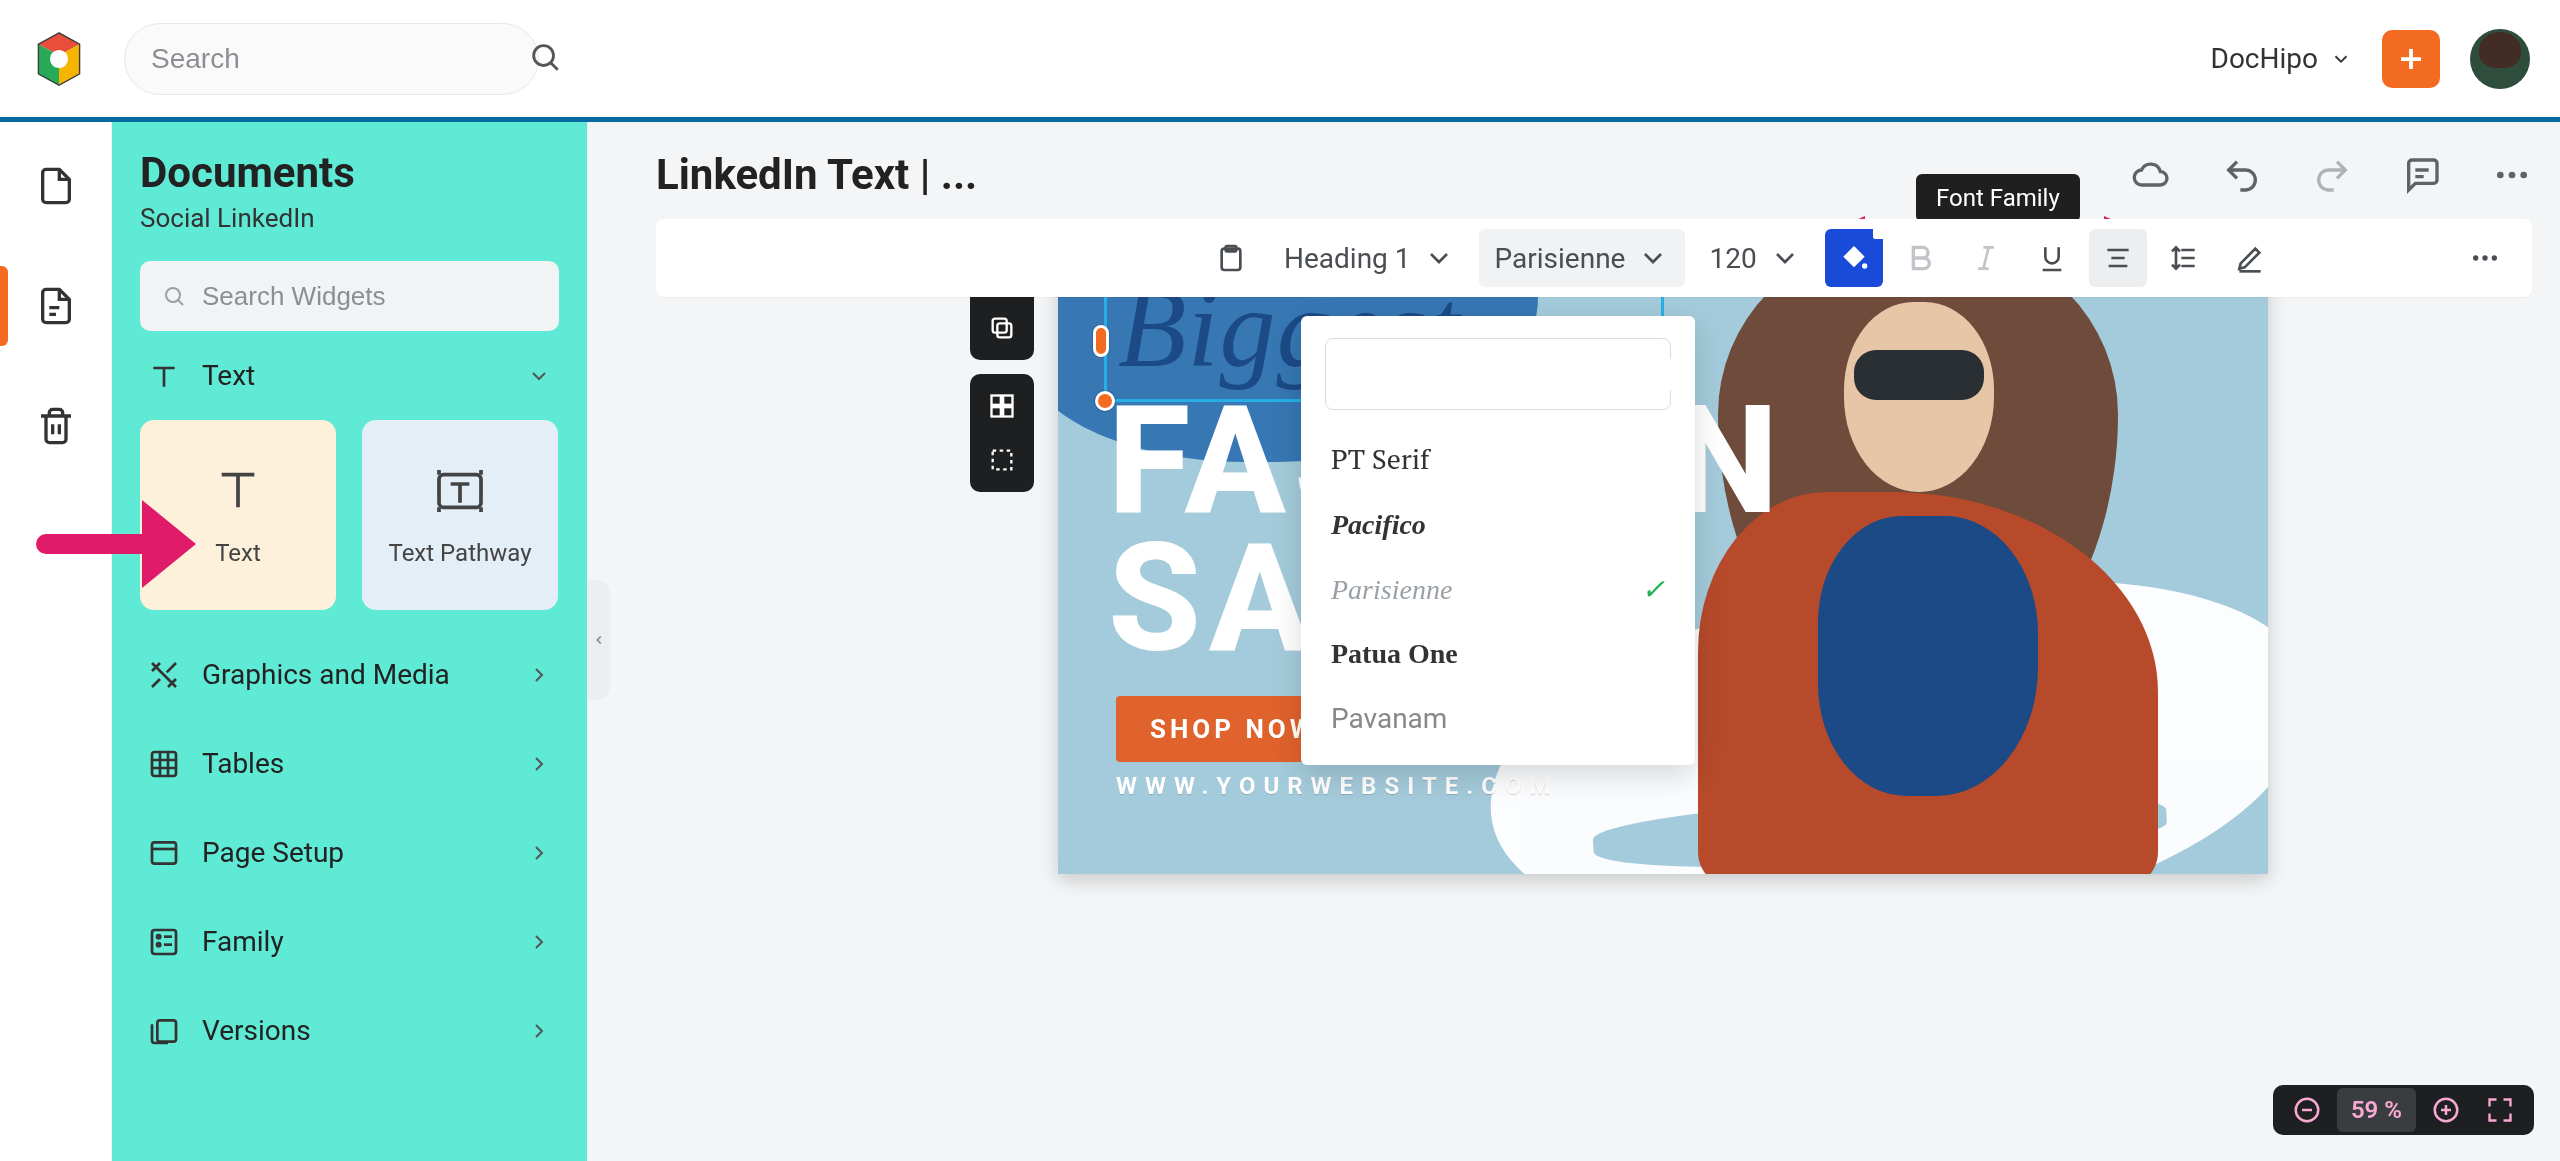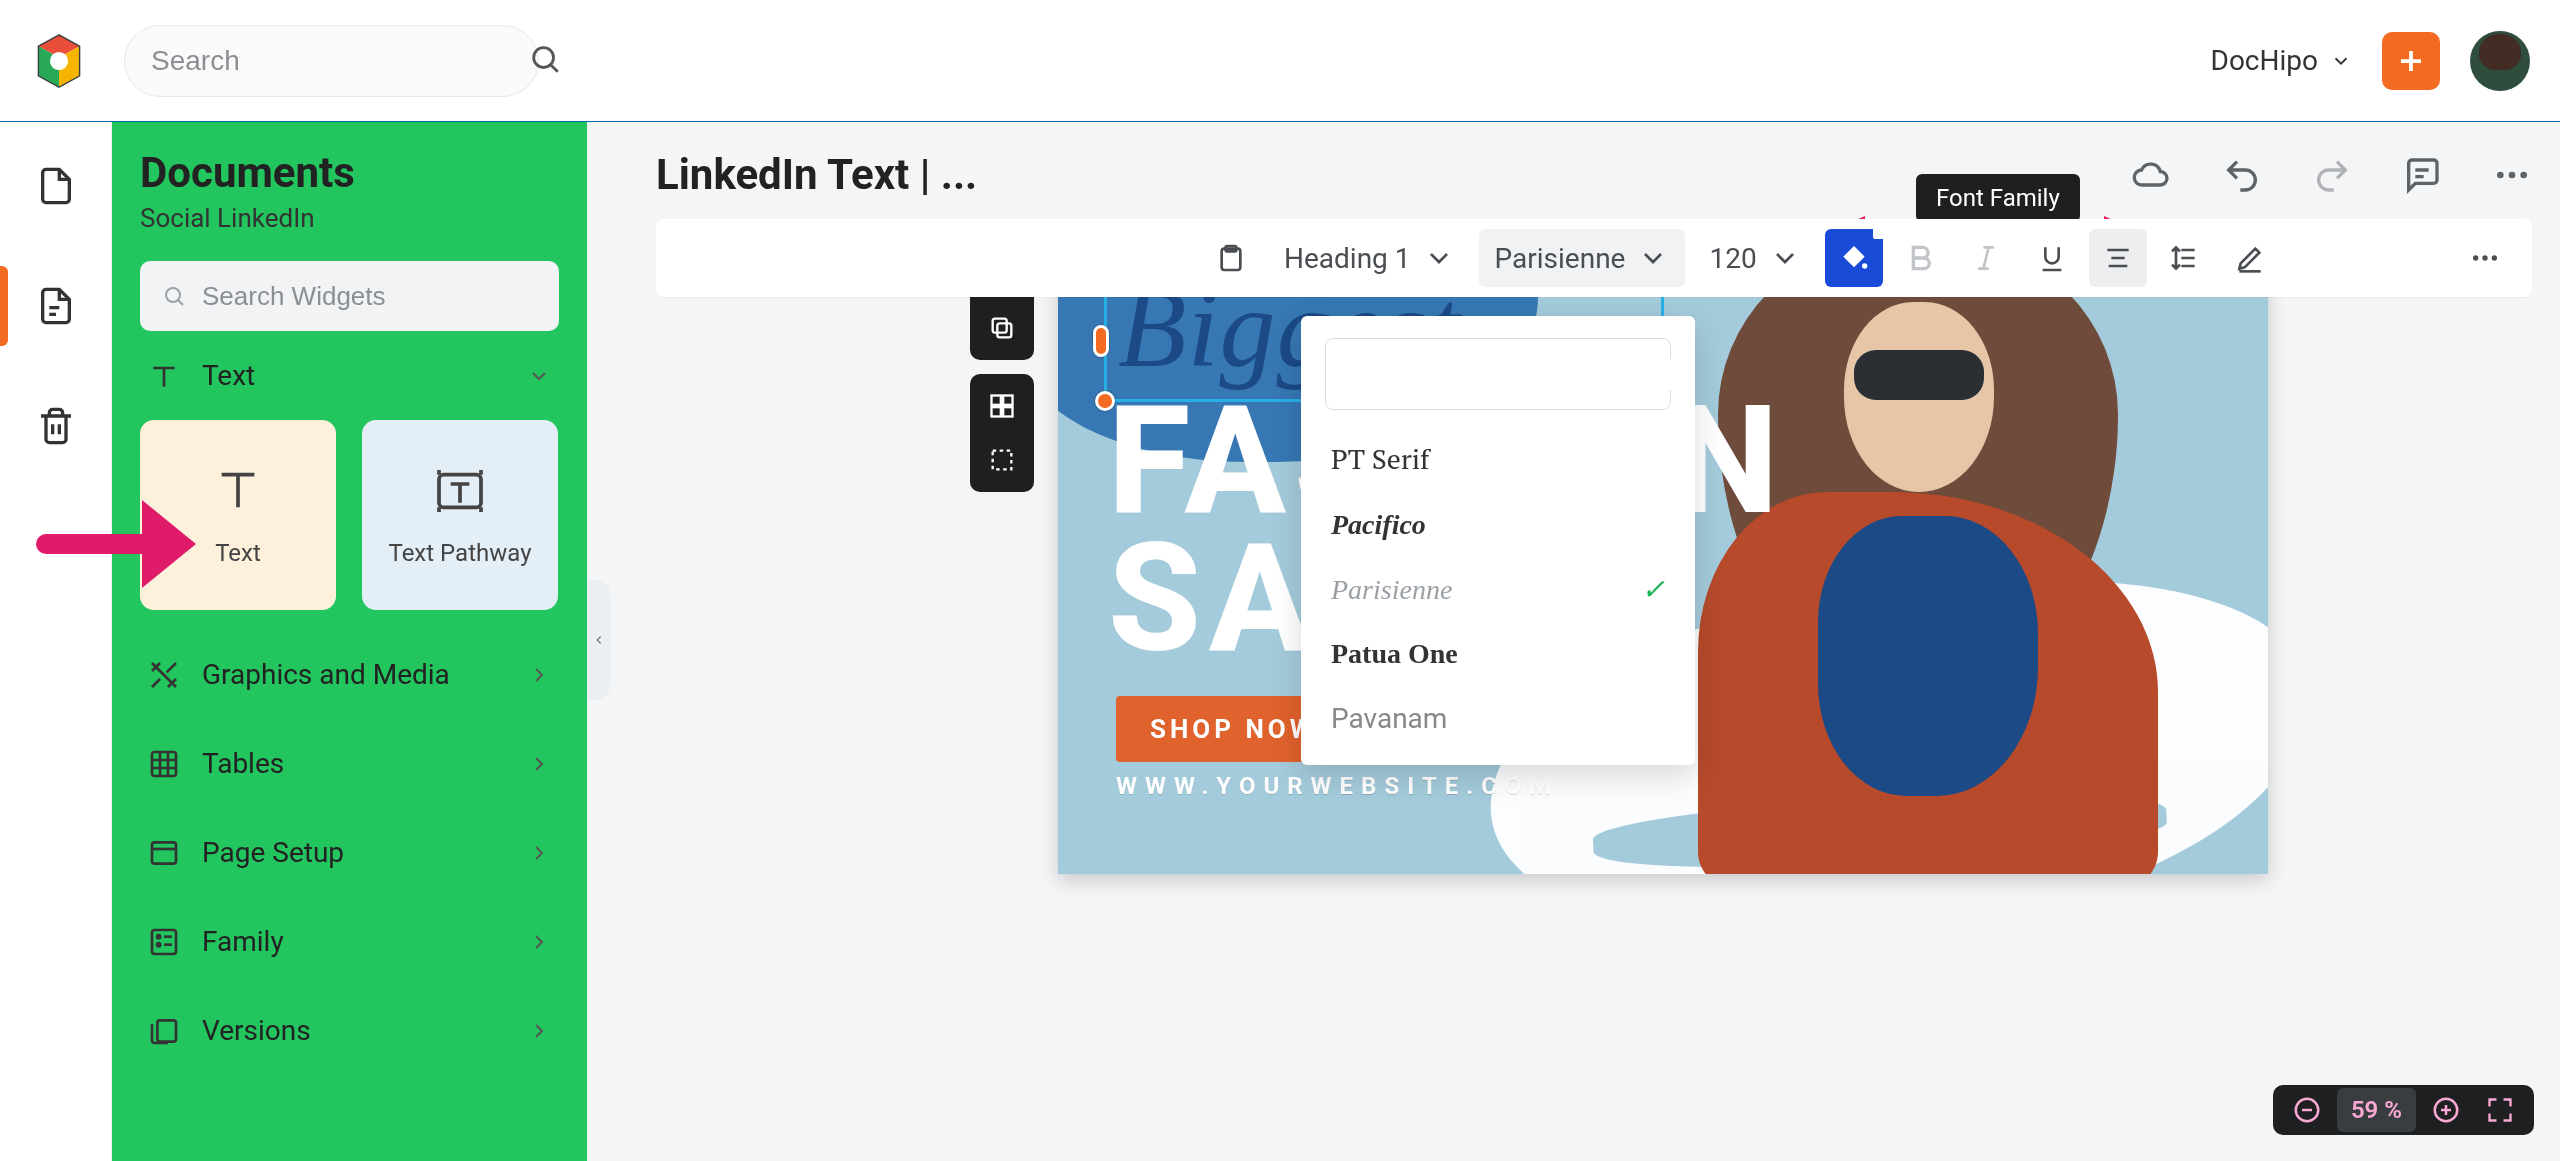--- a/index.html
+++ b/index.html
@@ -18,21 +18,21 @@
     width: 100%;
     height: 100%;
   }
   
   .topbar {
     height: 122px;
     display: flex;
     align-items: center;
     padding: 0 30px;
     gap: 36px;
-    border-bottom: 1px solid #0369a1;
+    border-bottom: 5px solid #0369a1;
   }
   .logo {
     width: 58px; height: 58px; position: relative;
   }
   .logo svg { width: 100%; height: 100%; }
   .search-wrap {
     width: 415px; height: 72px;
     border: 1px solid #e5e7eb; border-radius: 36px;
     display: flex; align-items: center;
     padding: 0 26px; gap: 16px;
@@ -74,21 +74,21 @@
     border-right:1px solid #eef0f2;
   }
   .rail-item { width:56px; height:56px; display:flex; align-items:center; justify-content:center; color:#333; cursor:pointer; }
   .rail-item.active { position:relative; }
   .rail-item.active::before{
     content:""; position:absolute; left:-28px; top:-12px; bottom:-12px; width:8px;
     background:#f36a21; border-radius:0 6px 6px 0;
   }
   
   .panel {
-    width: 476px; background:#22c55e;
+    width: 476px; background:#5eead4;
     display:flex; flex-direction:column;
     border-right:1px solid #eef0f2;
     padding: 26px 28px;
   }
   .panel-title { font-size:42px; font-weight:700; color:#222; }
   .panel-sub { font-size:26px; color:#333; margin-top:6px; }
   .widget-search {
     margin-top: 28px;
     height: 70px; background:#f2f3f4; border-radius:10px;
     display:flex; align-items:center; gap:16px; padding:0 22px;

